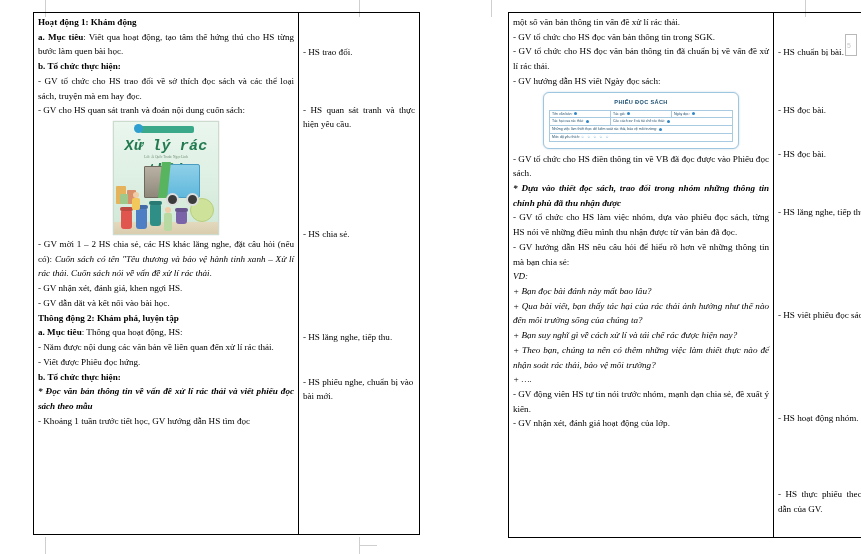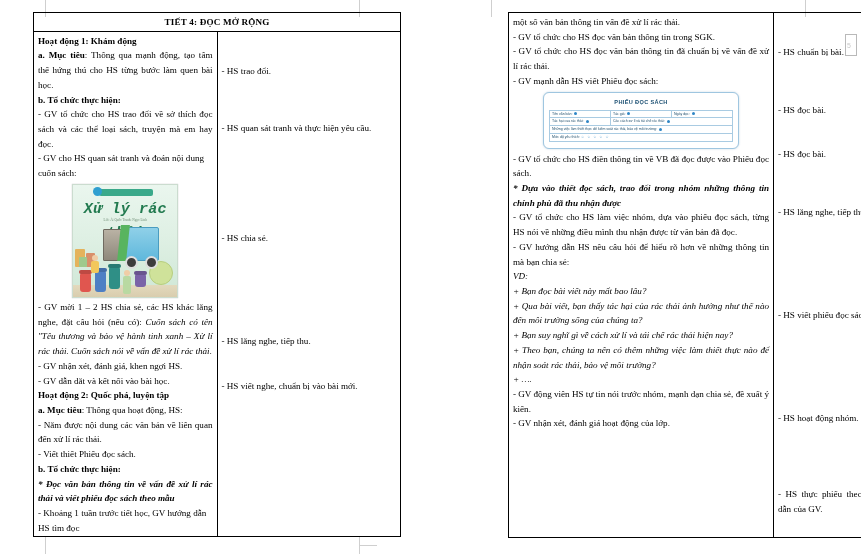--- a/index.html
+++ b/index.html
@@ -299,28 +299,25 @@
   <div class="crop-mark crop-v" style="left:491px; top:0;"></div>
   <div class="crop-mark crop-v" style="left:805px; top:0;"></div>
   <div class="crop-mark crop-v" style="left:45px; top:537px;"></div>
   <div class="crop-mark crop-v" style="left:359px; top:537px;"></div>
   <div class="crop-mark crop-h" style="left:360px; top:545px;"></div>
   <div class="edge-bracket" style="left:845px; top:34px;">5</div>
 
   <div class="sheet sheet-left">
     <table class="lesson left">
       <tbody>
-          <tr>
-        <td class="title-cell" colspan="2">TIẾT 4: ĐỌC MỞ RỘNG</td>
-      </tr>
       <tr>
 
         <td class="col-main">
           <p class="ln nj b">Hoạt động 1: Khám động</p>
-          <p class="ln"><span class="b">a. Mục tiêu</span><span>: Thông qua mạnh động, tạo tâm thế hứng thú cho HS từng bước làm quen bài học.</span></p>
+          <p class="ln"><span class="b">a. Mục tiêu</span><span>: Viết qua hoạt động, tạo tâm thế hứng thú cho HS từng bước làm quen bài học.</span></p>
           <p class="ln nj b">b. Tổ chức thực hiện:</p>
           <p class="ln">- GV tổ chức cho HS trao đổi về sở thích đọc sách và các thể loại sách, truyện mà em hay đọc.</p>
           <p class="ln nj">- GV cho HS quan sát tranh và đoán nội dung cuốn sách:</p>
 
           <div class="cover-wrap">
             <div class="book-cover">
               <div class="cover-banner"></div>
               <div class="cover-dot"></div>
               <div class="cover-title">Xử lý rác thải</div>
               <div class="cover-authors">Lời: Ái Quốc
@@ -350,56 +347,56 @@
               <div class="kid kid-b">
                 <div class="head"></div>
                     <div class="torso"></div>
               </div>
             </div>
           </div>
 
           <p class="ln"><span>- GV mời 1 – 2 HS chia sẻ, các HS khác lắng nghe, đặt câu hỏi (nếu có): </span><span class="i">Cuốn sách có tên "Têu thương và bảo vệ hành tinh xanh – Xử lí rác thải. Cuốn sách nói về vấn đề xử lí rác thải.</span></p>
           <p class="ln nj">- GV nhận xét, đánh giá, khen ngợi HS.</p>
           <p class="ln nj">- GV dẫn dắt và kết nối vào bài học.</p>
-          <p class="ln nj b">Hoạt động 2: Quốc phá, luyện tập</p>
+          <p class="ln nj b">Thông động 2: Khám phá, luyện tập</p>
           <p class="ln nj"><span class="b">a. Mục tiêu</span><span>: Thông qua hoạt động, HS:</span></p>
           <p class="ln">- Nắm được nội dung các văn bản về liên quan đến xử lí rác thải.</p>
-          <p class="ln nj">- Viết thiết Phiếu đọc sách.</p>
+          <p class="ln nj">- Viết được Phiếu đọc hứng.</p>
           <p class="ln nj b">b. Tổ chức thực hiện:</p>
           <p class="ln bi">* Đọc văn bản thông tin về vấn đề xử lí rác thải và viết phiếu đọc sách theo mẫu</p>
           <p class="ln nj">- Khoảng 1 tuần trước tiết học, GV hướng dẫn HS tìm đọc</p>
         </td>
 
         <td class="col-side side">
           <p class="ln nj">- HS trao đổi.</p>
           <div class="spacer-md"></div>
           <p class="ln">- HS quan sát tranh và thực hiện yêu cầu.</p>
           <div class="spacer-xl"></div>
           <div class="spacer-md"></div>
           <p class="ln nj">- HS chia sẻ.</p>
           <div class="spacer-xl"></div>
           <div class="spacer-sm"></div>
           <p class="ln nj">- HS lắng nghe, tiếp thu.</p>
-          <p class="ln nj">- HS viết nghe, chuẩn bị vào bài mới.</p>
+          <p class="ln nj">- HS phiếu nghe, chuẩn bị vào bài mới.</p>
         </td>
       </tr>
     </tbody>
       </table>
   </div>
 
   <div class="sheet sheet-right">
     <table class="lesson right">
       <tbody>
           <tr>
 
         <td class="col-main">
           <p class="ln nj">một số văn bản thông tin vấn đề xử lí rác thải.</p>
           <p class="ln nj">- GV tổ chức cho HS đọc văn bản thông tin trong SGK.</p>
           <p class="ln">- GV tổ chức cho HS đọc văn bản thông tin đã chuẩn bị về vấn đề xử lí rác thải.</p>
-          <p class="ln nj">- GV mạnh dẫn HS viết Phiếu đọc sách:</p>
+          <p class="ln nj">- GV hướng dẫn HS viết Ngày đọc sách:</p>
 
           <div class="card-wrap">
             <div class="reading-card">
               <div class="card-title">PHIẾU ĐỌC SÁCH</div>
               <table class="card-grid">
                 <tbody>
                       <tr>
                   <td><span>Tên văn bản:</span><span class="blue-dot"></span></td>
                   <td><span>Tác giả:</span><span class="blue-dot"></span></td>
                   <td><span>Ngày đọc:</span><span class="blue-dot"></span></td>
@@ -418,23 +415,23 @@
               </tbody>
                   </table>
             </div>
           </div>
 
           <p class="ln">- GV tổ chức cho HS điền thông tin về VB đã đọc được vào Phiếu đọc sách.</p>
           <p class="ln bi">* Dựa vào thiết đọc sách, trao đổi trong nhóm những thông tin chính phù đã thu nhận được</p>
           <p class="ln">- GV tổ chức cho HS làm việc nhóm, dựa vào phiếu đọc sách, từng HS nói về những điều mình thu nhận được từ văn bản đã đọc.</p>
           <p class="ln">- GV hướng dẫn HS nêu câu hỏi để hiểu rõ hơn về những thông tin mà bạn chia sẻ:</p>
           <p class="ln nj i">VD:</p>
-          <p class="ln i">+ Bạn đọc bài viết này mất bao lâu?</p>
+          <p class="ln i">+ Bạn đọc bài đánh này mất bao lâu?</p>
           <p class="ln i">+ Qua bài viết, bạn thấy tác hại của rác thải ảnh hưởng như thế nào đến môi trường sống của chúng ta?</p>
-          <p class="ln i">+ Bạn suy nghĩ gì về cách xử lí và tái chế rác thải hiện nay?</p>
+          <p class="ln i">+ Bạn suy nghĩ gì về cách xử lí và tái chế rác được hiện nay?</p>
           <p class="ln i">+ Theo bạn, chúng ta nên có thêm những việc làm thiết thực nào để nhận soát rác thải, bảo vệ môi trường?</p>
           <p class="ln nj i">+ ….</p>
           <p class="ln">- GV động viên HS tự tin nói trước nhóm, mạnh dạn chia sẻ, đề xuất ý kiến.</p>
           <p class="ln nj">- GV nhận xét, đánh giá hoạt động của lớp.</p>
         </td>
 
         <td class="col-side side">
           <p class="ln nj">- HS chuẩn bị bài.</p>
           <div class="spacer-md"></div>
           <p class="ln nj">- HS đọc bài.</p>

